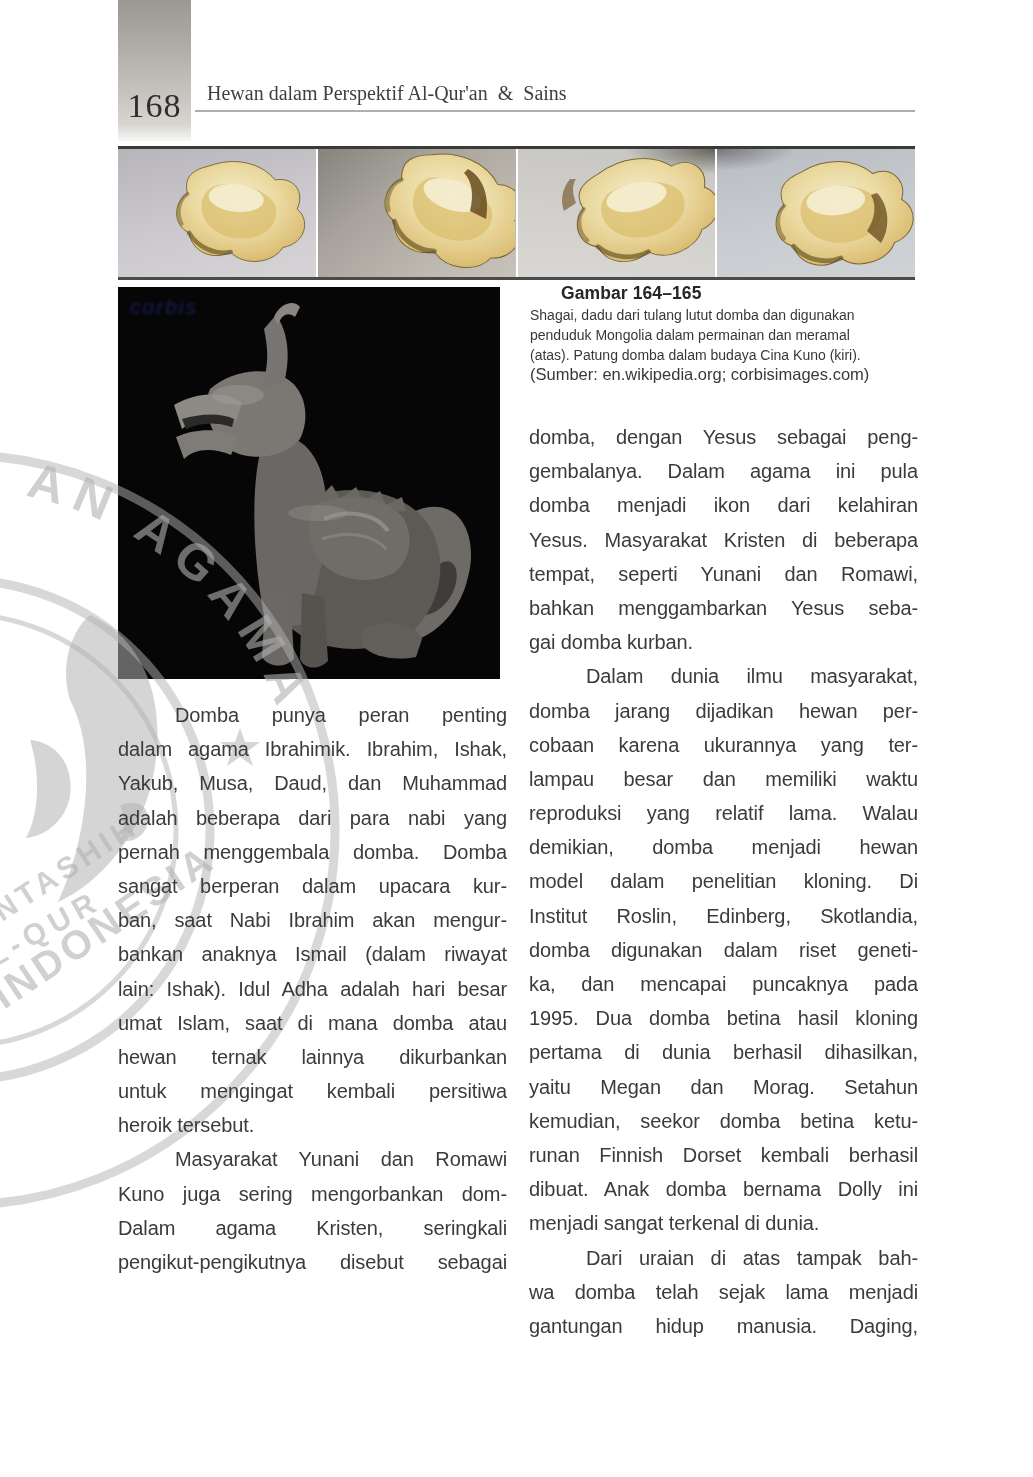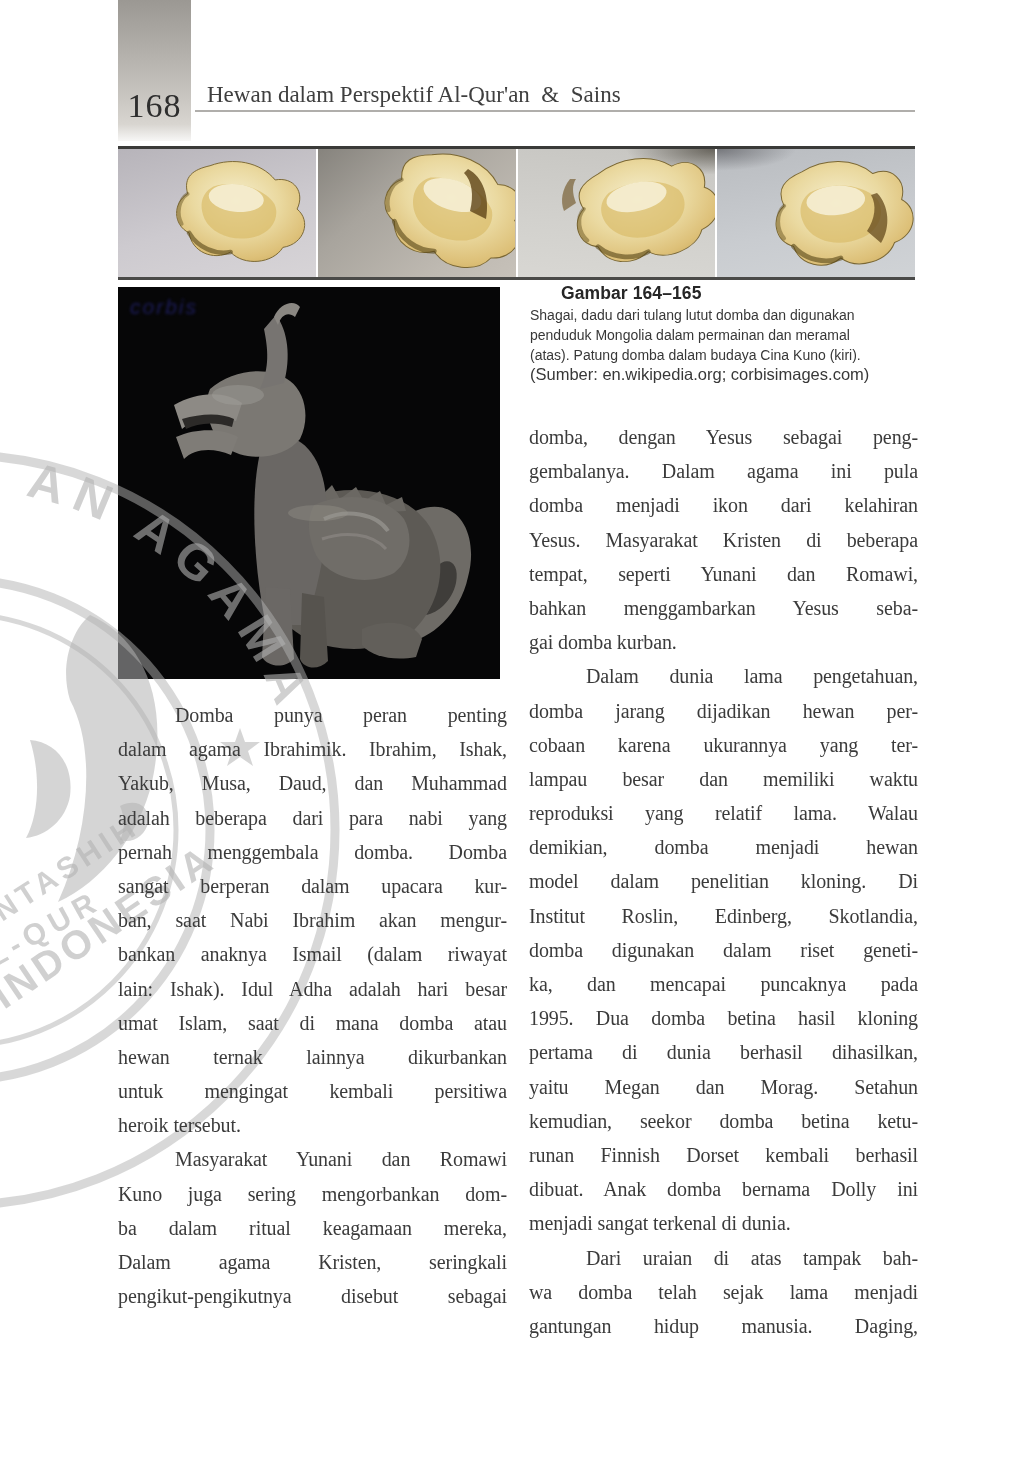--- a/index.html
+++ b/index.html
@@ -17,21 +17,21 @@
   .pagenum-box{
     position:absolute;left:118px;top:0;width:73px;height:141px;
     background:linear-gradient(180deg,#9b9893 0%,#aeaba6 30%,#c6c3be 65%,#d8d5d0 88%,rgba(224,222,218,.25)100%);
   }
   .pagenum{
     position:absolute;left:0;bottom:16px;width:100%;text-align:center;
     font-family:"Liberation Serif",serif;font-size:34px;color:#2e2e2e;letter-spacing:1px;
   }
   .header-title{
     position:absolute;left:207px;top:82px;
-    font-family:"Liberation Serif",serif;font-size:23px;color:#3f3f3f;white-space:pre;
+    font-family:"Liberation Serif",serif;font-size:20px;color:#3f3f3f;white-space:pre;
   }
   .header-rule{
     position:absolute;left:195px;top:110px;width:720px;height:0;
     border-top:2px solid #b0aeab;
   }
 
   
   .photo-strip{
     position:absolute;left:118px;top:146px;width:797px;height:134px;
     display:flex;gap:2px;background:#fff;
@@ -62,21 +62,21 @@
   .caption-title{font-size:17.5px;font-weight:bold;color:#262626;line-height:21px;margin-bottom:2px;letter-spacing:.1px;margin-left:31px;}
   .caption-line{font-size:14px;line-height:19.8px;color:#383838;}
   .caption-source{font-size:16.5px;line-height:19.8px;color:#383838;}
 
   
   .col{position:absolute;width:389px;color:#3b3b3b;font-size:20px;}
   #left-column{left:118px;top:698px;}
   #right-column{left:529px;top:420px;}
   .bl{
     height:34.2px;line-height:34.2px;white-space:nowrap;overflow:hidden;
-    text-align:justify;text-align-last:justify;letter-spacing:-0.1px;font-family:Liberation Serif, serif;
+    text-align:justify;text-align-last:justify;letter-spacing:-0.1px;
   }
   .bl.end{text-align-last:left;}
   .bl.ind{padding-left:57px;}
 
   
   #wm-layer svg{position:absolute;left:0;top:0;}
   .wm{fill:#b2b2b2;opacity:.55;}
   .wm-stroke{fill:none;stroke:#b2b2b2;opacity:.5;}
   .wm-text{font-family:"Liberation Sans",sans-serif;font-weight:bold;fill:#b2b2b2;opacity:.6;}
 </style>
@@ -222,33 +222,32 @@
         <div class="bl">sangat berperan dalam upacara kur-</div>
         <div class="bl">ban, saat Nabi Ibrahim akan mengur-</div>
         <div class="bl">bankan anaknya Ismail (dalam riwayat</div>
         <div class="bl">lain: Ishak). Idul Adha adalah hari besar</div>
         <div class="bl">umat Islam, saat di mana domba atau</div>
         <div class="bl">hewan ternak lainnya dikurbankan</div>
         <div class="bl">untuk mengingat kembali persitiwa</div>
         <div class="bl end">heroik tersebut.</div>
         <div class="bl ind">Masyarakat Yunani dan Romawi</div>
         <div class="bl">Kuno juga sering mengorbankan dom-</div>
-        <div class="bl">ba dalam ritual keagamaan mereka,</div>
         <div class="bl">Dalam agama Kristen, seringkali</div>
         <div class="bl">pengikut-pengikutnya disebut sebagai</div>
       </div>
     <div class="col" id="right-column">
         <div class="bl">domba, dengan Yesus sebagai peng-</div>
         <div class="bl">gembalanya. Dalam agama ini pula</div>
         <div class="bl">domba menjadi ikon dari kelahiran</div>
         <div class="bl">Yesus. Masyarakat Kristen di beberapa</div>
         <div class="bl">tempat, seperti Yunani dan Romawi,</div>
         <div class="bl">bahkan menggambarkan Yesus seba-</div>
         <div class="bl end">gai domba kurban.</div>
-        <div class="bl ind">Dalam dunia lama pengetahuan,</div>
+        <div class="bl ind">Dalam dunia ilmu masyarakat,</div>
         <div class="bl">domba jarang dijadikan hewan per-</div>
         <div class="bl">cobaan karena ukurannya yang ter-</div>
         <div class="bl">lampau besar dan memiliki waktu</div>
         <div class="bl">reproduksi yang relatif lama. Walau</div>
         <div class="bl">demikian, domba menjadi hewan</div>
         <div class="bl">model dalam penelitian kloning. Di</div>
         <div class="bl">Institut Roslin, Edinberg, Skotlandia,</div>
         <div class="bl">domba digunakan dalam riset geneti-</div>
         <div class="bl">ka, dan mencapai puncaknya pada</div>
         <div class="bl">1995. Dua domba betina hasil kloning</div>

